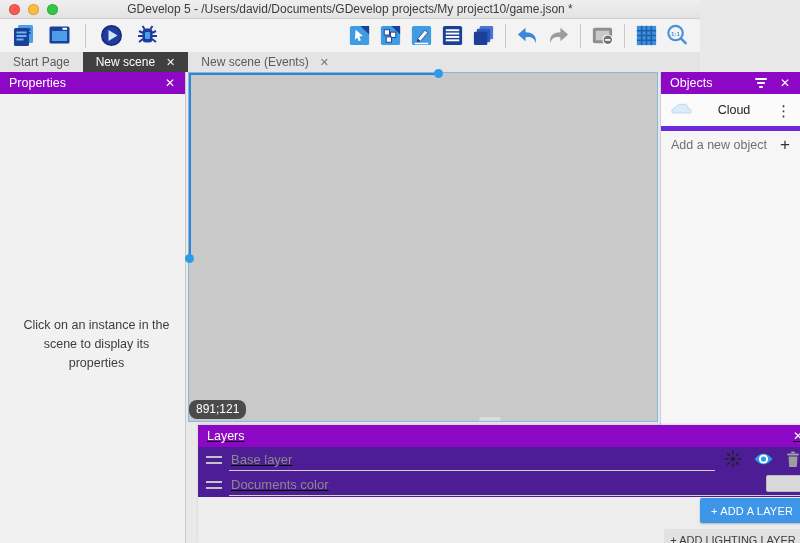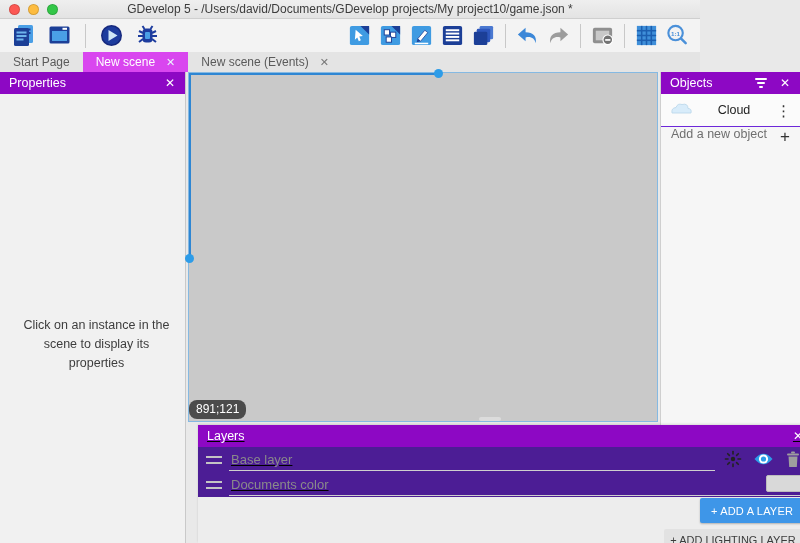--- a/index.html
+++ b/index.html
@@ -21,21 +21,21 @@
   .tb-group { display:flex; align-items:center; gap:9px; }
   .tb-right { margin-left:auto; gap:6px; }
   .tb-btn { width:27px; height:27px; display:flex; align-items:center; justify-content:center; cursor:pointer; }
   .tb-right .tb-btn { width:25px; height:25px; }
   .tb-sep { width:1px; height:24px; background:#c8c8c8; margin:0 3px; }
 
   
   .tabbar { position:absolute; top:52px; left:0; right:0; height:20px; background:#e4e4e4;
     display:flex; font-size:12px; color:#5a5a5a; }
   .tab { display:flex; align-items:center; gap:11px; padding:10px 13px; line-height:20px; white-space:nowrap; cursor:pointer; }
-  .tab.active { background:#d946ef; color:#fff; }
+  .tab.active { background:#404040; color:#fff; }
   .tab-close { font-size:11px; cursor:pointer; line-height:1; }
   .tab.active .tab-close { color:#eaf5fd; }
   .tab:not(.active) .tab-close { color:#777; }
 
   
   .panel-header { height:22px; background:#8d08c4; color:#fff; display:flex; align-items:center;
     padding:0 9px; font-size:12.5px; }
   .ph-spacer { flex:1; }
   .ph-x { color:#fff; font-size:12px; cursor:pointer; padding:0 1px; }
 
@@ -59,24 +59,24 @@
     background:#dcdcdc; border-radius:2px; cursor:pointer; }
 
   
   .objects { position:absolute; left:660px; top:72px; width:140px; height:353px;
     background:#f6f6f6; border-left:1px solid #cfcfcf; }
   .filter-icon { margin-right:12px; cursor:pointer; display:flex; flex-direction:column;
     align-items:center; gap:2px; }
   .filter-icon span { display:block; height:2px; background:#fff; border-radius:1px; }
   .f1{width:12px;} .f2{width:8px;} .f3{width:4px;}
   .obj-row { height:27px; display:flex; align-items:center; padding:16px 7px;
-    background:#fbfbfb; border-bottom:1px solid #6d28d9; cursor:pointer; }
+    background:#fbfbfb; border-bottom:5px solid #6d28d9; cursor:pointer; }
   .obj-name { flex:1; text-align:center; font-size:12.5px; color:#222; }
   .kebab { font-size:15px; color:#333; cursor:pointer; line-height:1; padding:0 2px; }
-  .add-row { height:27px; display:flex; align-items:flex-start; padding:0 10px;
+  .add-row { height:27px; display:flex; align-items:center; padding:0 10px;
     color:#6f6f6f; font-size:12.5px; cursor:pointer; }
   .add-plus { margin-left:auto; font-size:17px; color:#333; }
   .search-row { position:absolute; left:0; right:0; bottom:0; height:27px;
     border-top:1px solid #d8d8d8; display:flex; align-items:center; padding:0 9px; background:#f6f6f6; }
   .search-input { flex:1; border:none; outline:none; background:transparent;
     font-size:13px; color:#333; font-family:"Liberation Sans", sans-serif; }
   .search-input::placeholder { color:#9a9a9a; }
 
   
   .layers { position:absolute; left:198px; top:425px; width:615px; height:118px;

